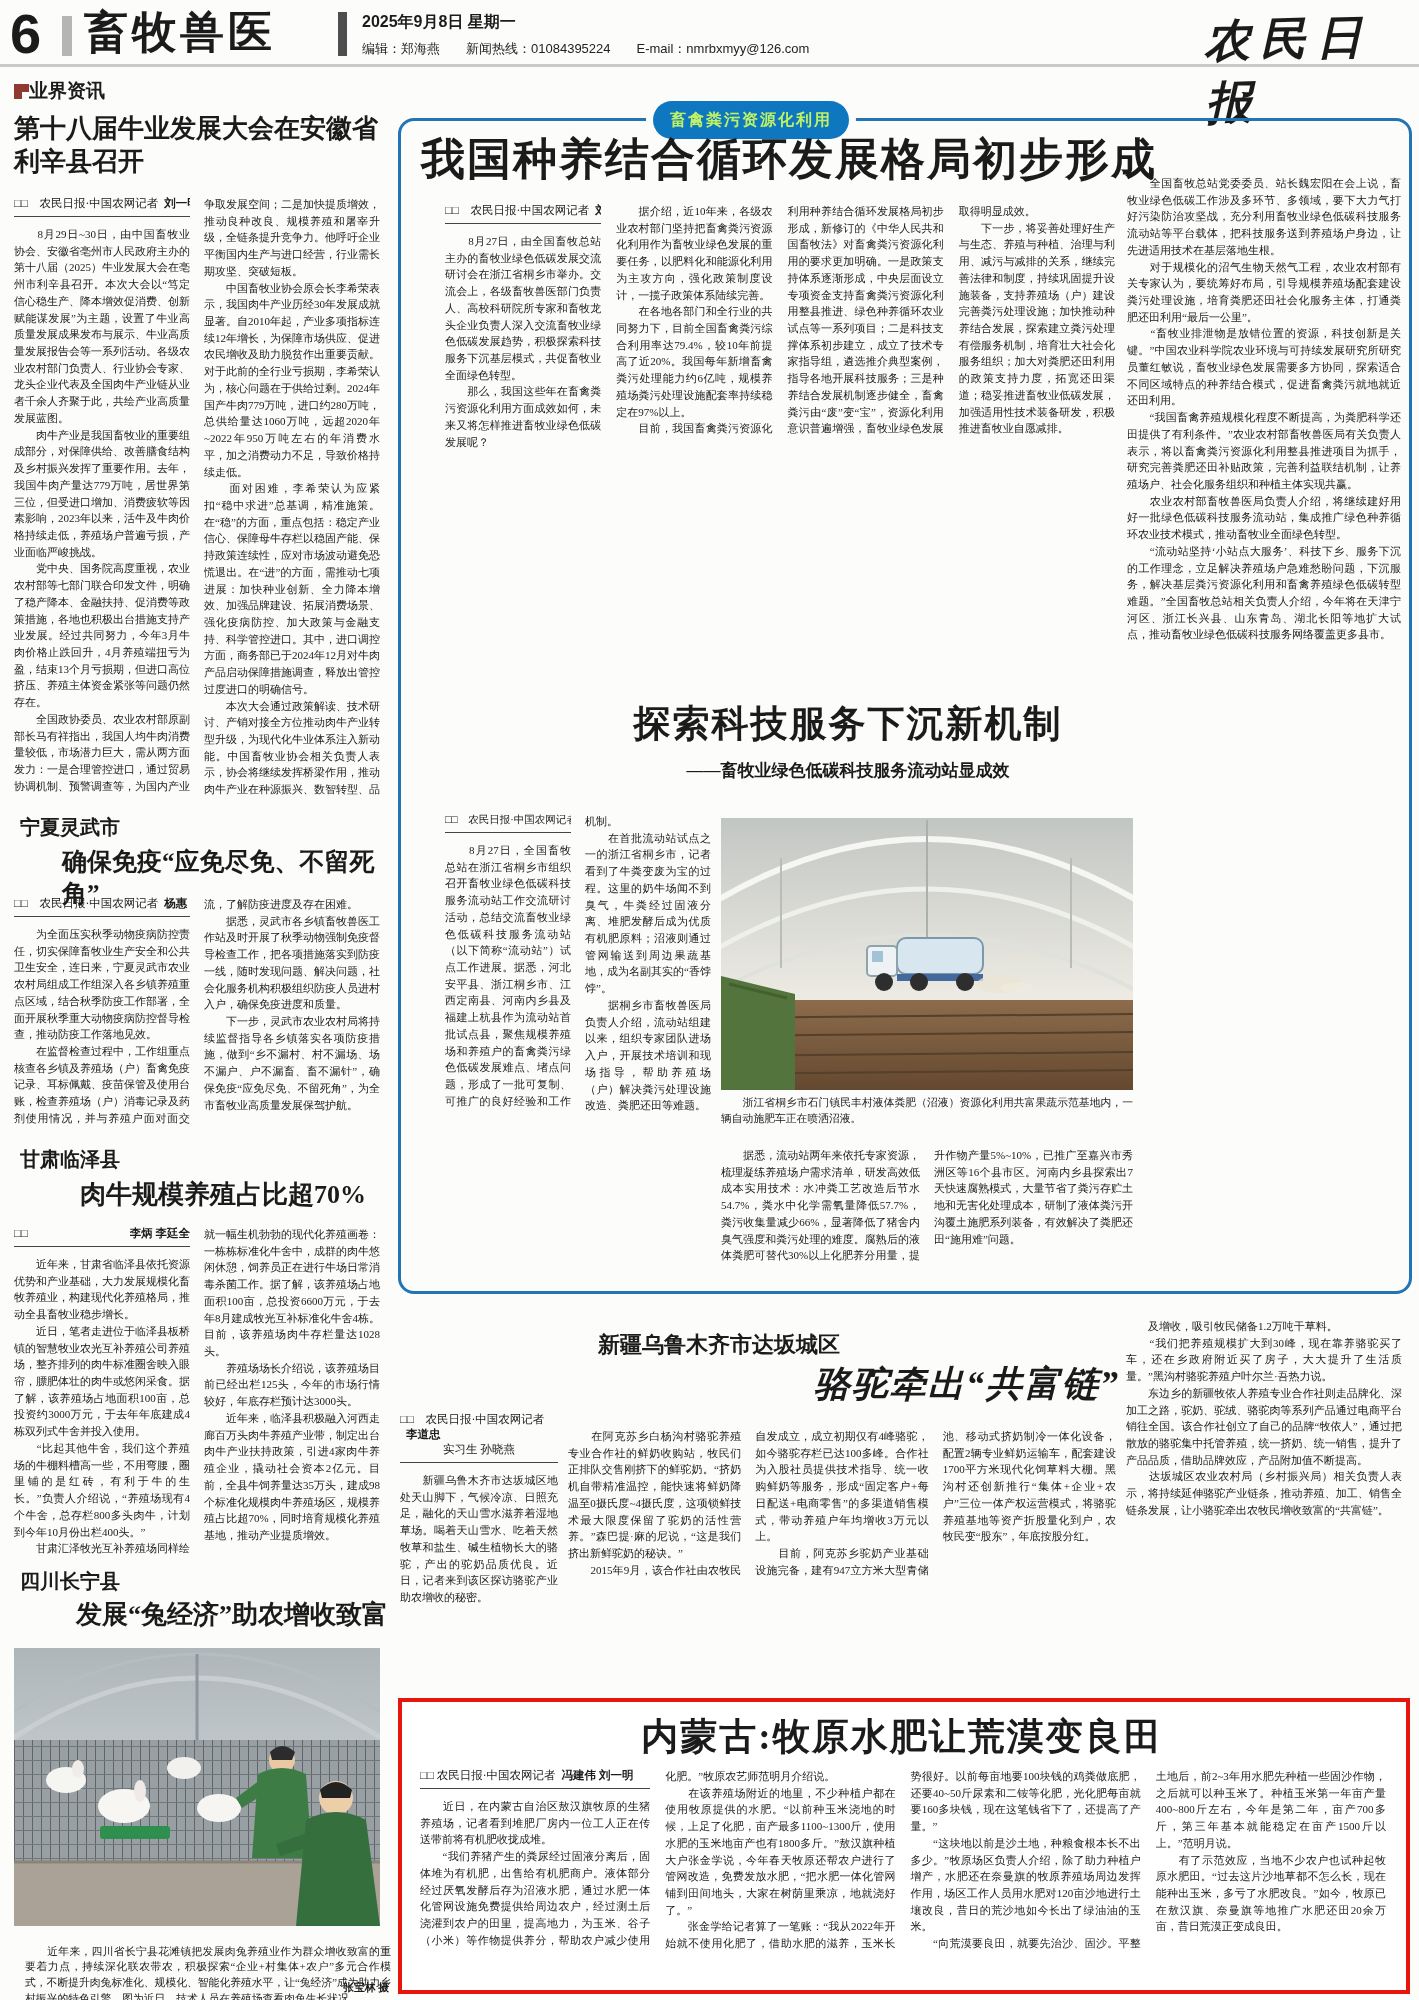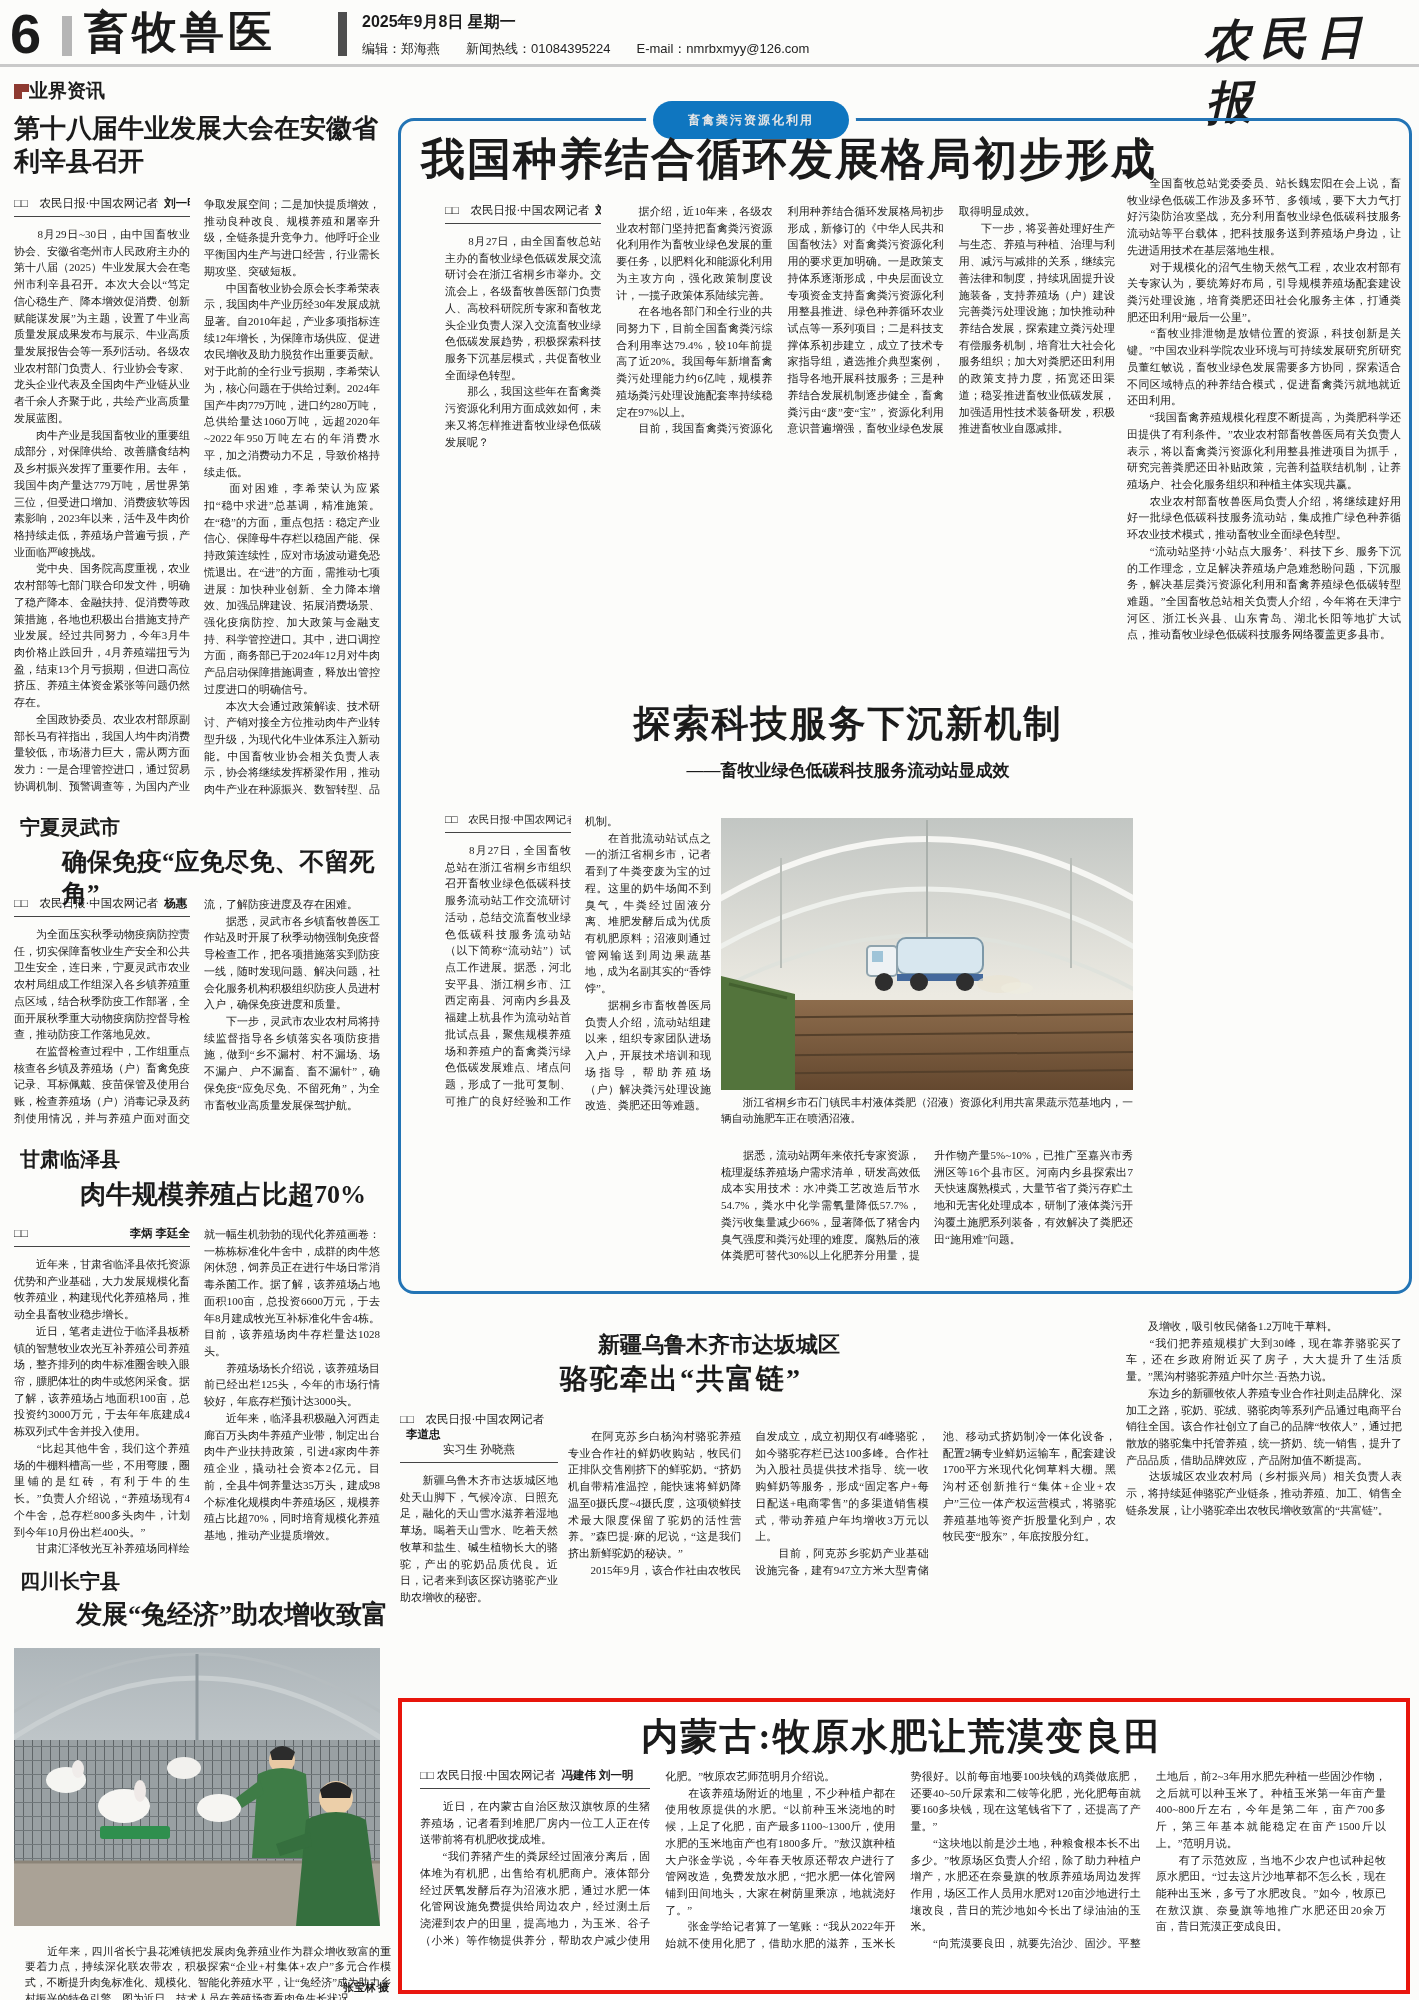--- a/index.html
+++ b/index.html
@@ -27,31 +27,31 @@
   .byline{font-size:11.5px;border-bottom:1px solid #444;padding-bottom:5px;margin-bottom:9px;
           display:flex;align-items:baseline;white-space:nowrap;overflow:hidden;}
   .byline b{margin-left:6px;}
   .body-txt{white-space:pre-line;text-align:justify;font-size:11px;line-height:1.52;}
   .cols2{column-count:2;column-gap:14px;overflow:hidden;}
   .cols3{column-count:3;column-gap:14px;overflow:hidden;}
   .cols4{column-count:4;column-gap:15px;overflow:hidden;}
   .single{overflow:hidden;}
   
   .bluebox{border:3px solid #2374b5;border-radius:16px;}
-  .badge{background:#0f76c0;color:#e5e5e5;border-radius:19px;box-shadow:0 0 0 7px #fcfcfa;
-         font-size:12px;font-weight:700;letter-spacing:2px;display:flex;align-items:center;justify-content:center;}
+  .badge{background:#0f76c0;color:#bef264;border-radius:19px;box-shadow:0 0 0 7px #fcfcfa;
+         font-size:16px;font-weight:700;letter-spacing:2px;display:flex;align-items:center;justify-content:center;}
   .mainhl{font-size:44px;font-weight:900;letter-spacing:2px;text-align:left;line-height:1.15;}
   .t-hl{font-size:37px;font-weight:900;text-align:center;letter-spacing:2px;}
   .t-sub{font-size:17px;font-weight:700;text-align:center;margin-top:10px;}
   .caption{font-size:10.8px;line-height:1.45;text-align:justify;white-space:pre-line;}
   .credit{font-weight:700;}
   
   .redbox{border:4px solid #e8150c;}
   .redhl{font-size:37px;font-weight:900;text-align:center;letter-spacing:2px;}
-  .lt-hl{font-size:28px;font-weight:900;letter-spacing:2px;text-align:left;}
+  .lt-hl{font-size:36px;font-weight:900;letter-spacing:2px;text-align:right;font-style:italic;}
   .photo-frame{overflow:hidden;}
   .photo-frame svg{display:block;width:100%;height:100%;}
 </style>
 </head>
 <body>
 
 <div class="abs" style="left:0;top:0;width:1419px;height:2000px;">
 
   <div>
     <div class="abs pageno sans" style="left:10px;top:6px;">6</div>

